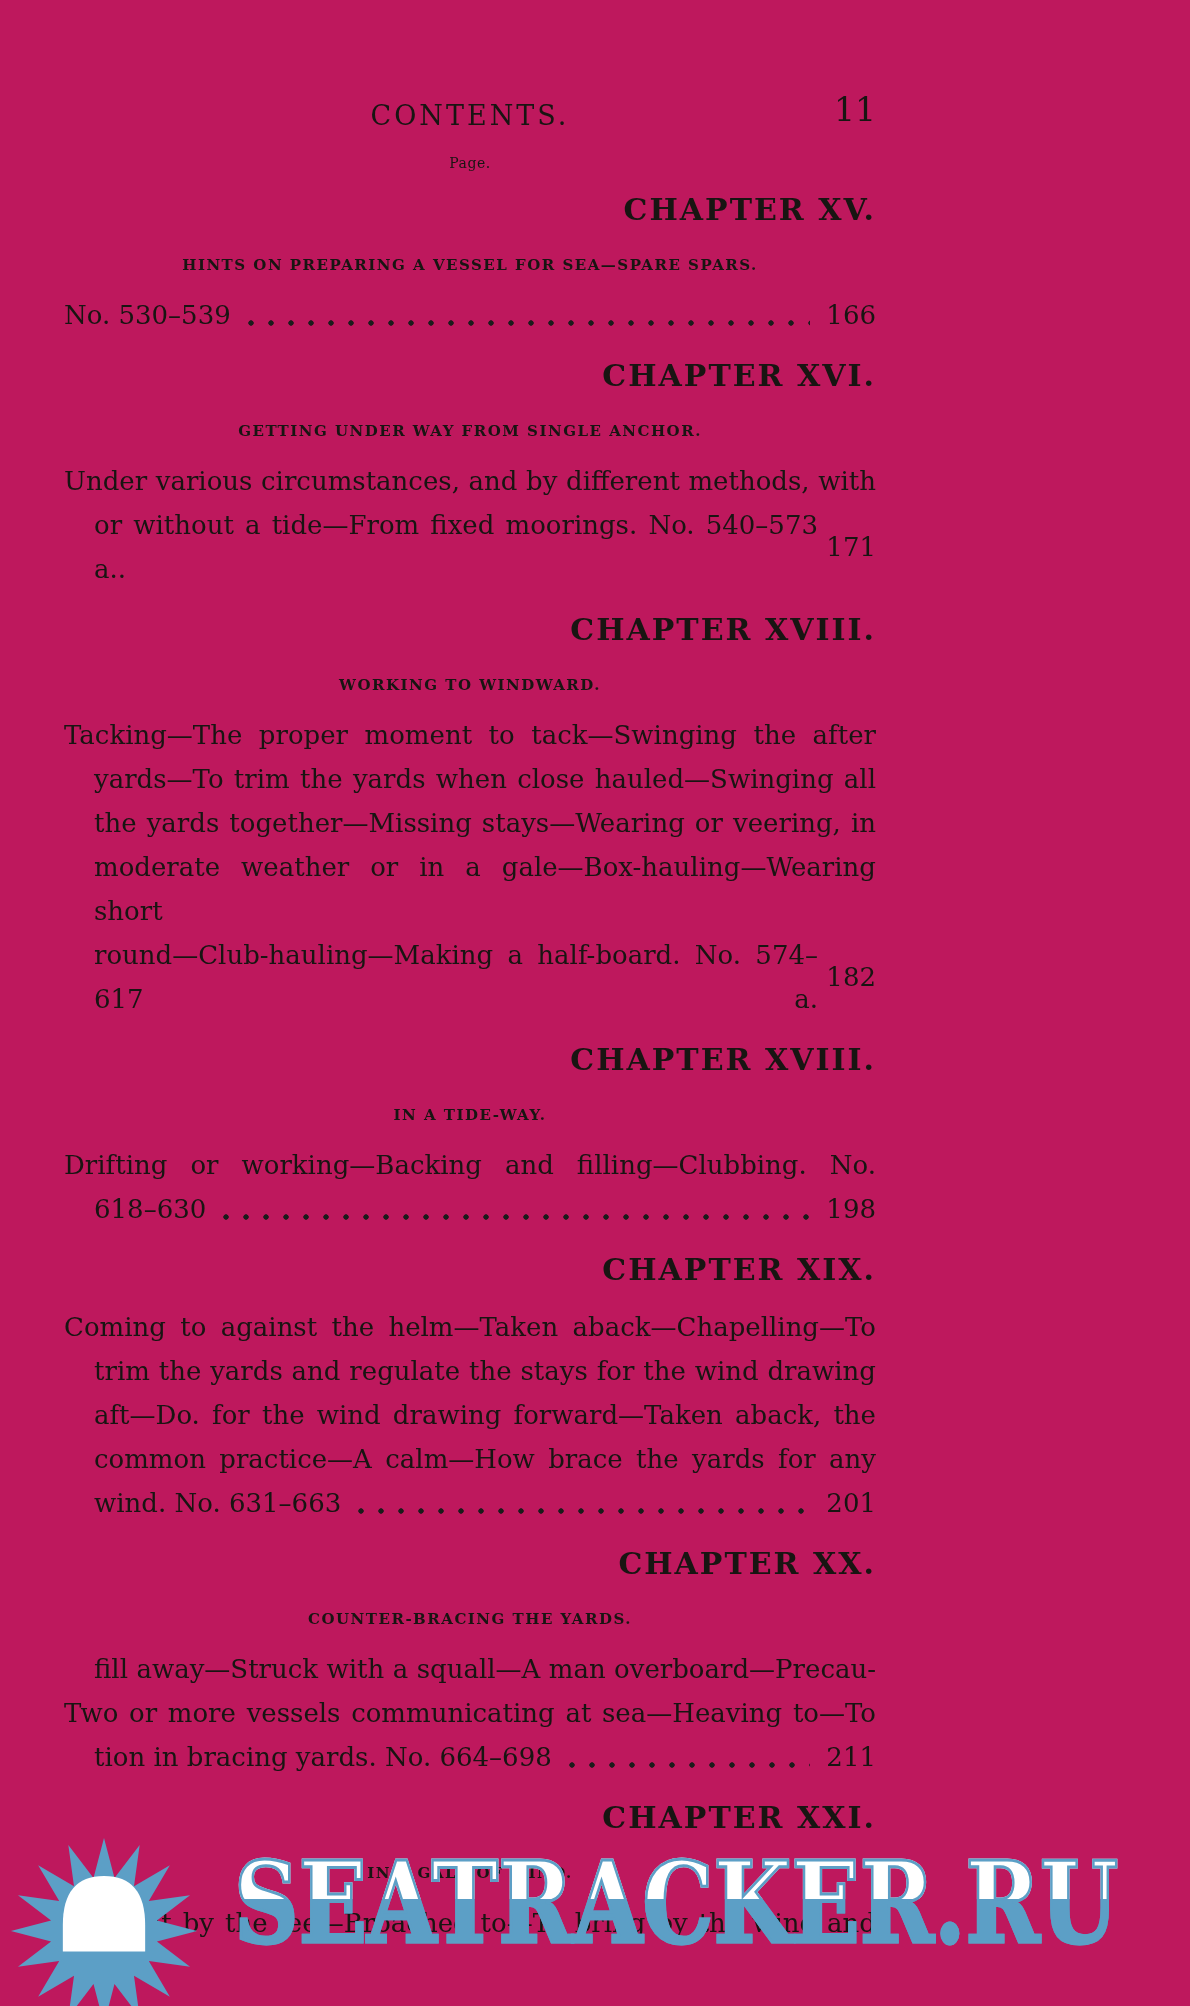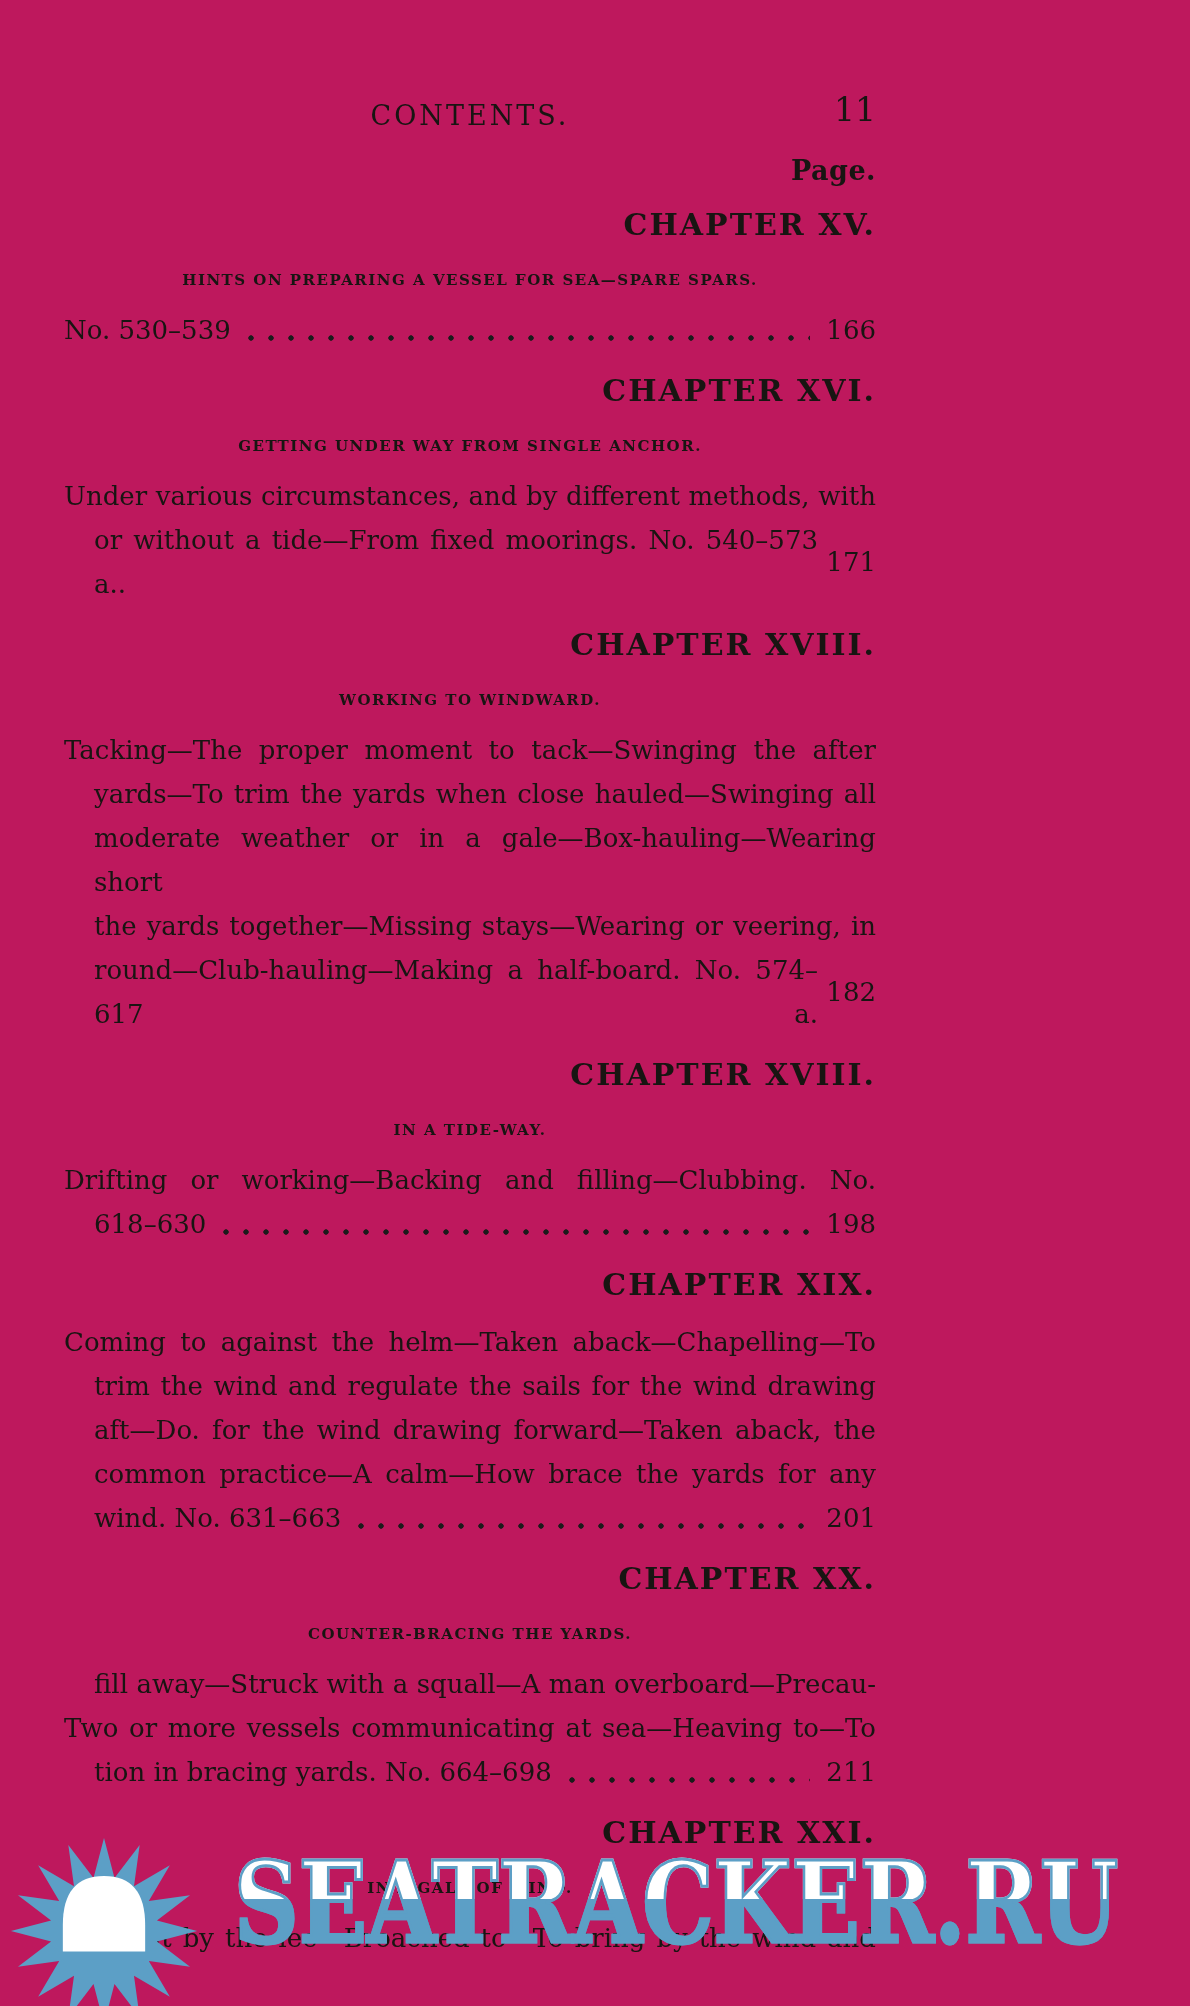--- a/index.html
+++ b/index.html
@@ -7,21 +7,21 @@
     position:relative; width:1190px; height:2006px;
     background:#be185d; overflow:hidden;
     font-family:"DejaVu Serif","Liberation Serif",serif;
     color:#181512;
   }
   .content { position:absolute; left:64px; top:0; width:812px; }
 
   .head-row { position:relative; padding-top:100px; text-align:center; }
   .contents-title { display:inline-block; font-size:27px; letter-spacing:3px; }
   .folio { position:absolute; right:0; top:90px; font-size:33px; }
-  .page-label { text-align:right; font-size:27px; font-weight:bold; margin-top:24px; letter-spacing:.5px; }
+  .page-label { text-align:center; font-size:14px; font-weight:normal; margin-top:24px; letter-spacing:.5px; }
 
   .ch-head { margin:19px 0 0; font-size:30px; font-weight:bold; letter-spacing:2px; text-align:right; line-height:40px; }
   .ch-sub  { margin-top:22px; font-size:15px; font-weight:bold; letter-spacing:1.5px; text-align:center; line-height:26px; }
   .para    { margin-top:15px; }
 
   .line { display:flex; align-items:center; line-height:44px; font-size:26px; }
   .txt.just { flex:1 1 auto; text-align:justify; text-align-last:justify; }
   .txt.fix  { flex:0 0 auto; white-space:nowrap; }
   .ind > .txt { padding-left:30px; }
   .pg  { flex:0 0 58px; text-align:right; }
@@ -88,24 +88,24 @@
       <h2 class="ch-head">CHAPTER XVIII.</h2>
       <div class="ch-sub">WORKING TO WINDWARD.</div>
       <div class="para">
         <div class="line">
           <span class="txt just">Tacking—The proper moment to tack—Swinging the after</span>
         </div>
         <div class="line ind">
           <span class="txt just">yards—To trim the yards when close hauled—Swinging all</span>
         </div>
         <div class="line ind">
-          <span class="txt just">moderate weather or in a gale—Box-hauling—Wearing short</span>
+          <span class="txt just">the yards together—Missing stays—Wearing or veering, in</span>
         </div>
         <div class="line ind">
-          <span class="txt just">the yards together—Missing stays—Wearing or veering, in</span>
+          <span class="txt just">moderate weather or in a gale—Box-hauling—Wearing short</span>
         </div>
         <div class="line ind">
           <span class="txt just">round—Club-hauling—Making a half-board. No. 574–617 a.</span>
           <span class="pg">182</span>
         </div>
       </div>
     </section>
 
     <section>
       <h2 class="ch-head">CHAPTER XVIII.</h2>
@@ -122,21 +122,21 @@
       </div>
     </section>
 
     <section>
       <h2 class="ch-head">CHAPTER XIX.</h2>
       <div class="para">
         <div class="line">
           <span class="txt just">Coming to against the helm—Taken aback—Chapelling—To</span>
         </div>
         <div class="line ind">
-          <span class="txt just">trim the wind and regulate the sails for the wind drawing</span>
+          <span class="txt just">trim the yards and regulate the stays for the wind drawing</span>
         </div>
         <div class="line ind">
           <span class="txt just">aft—Do. for the wind drawing forward—Taken aback, the</span>
         </div>
         <div class="line ind">
           <span class="txt just">common practice—A calm—How brace the yards for any</span>
         </div>
         <div class="line ind">
           <span class="txt fix">wind. No. 631–663</span>
           <span class="leader"></span>

